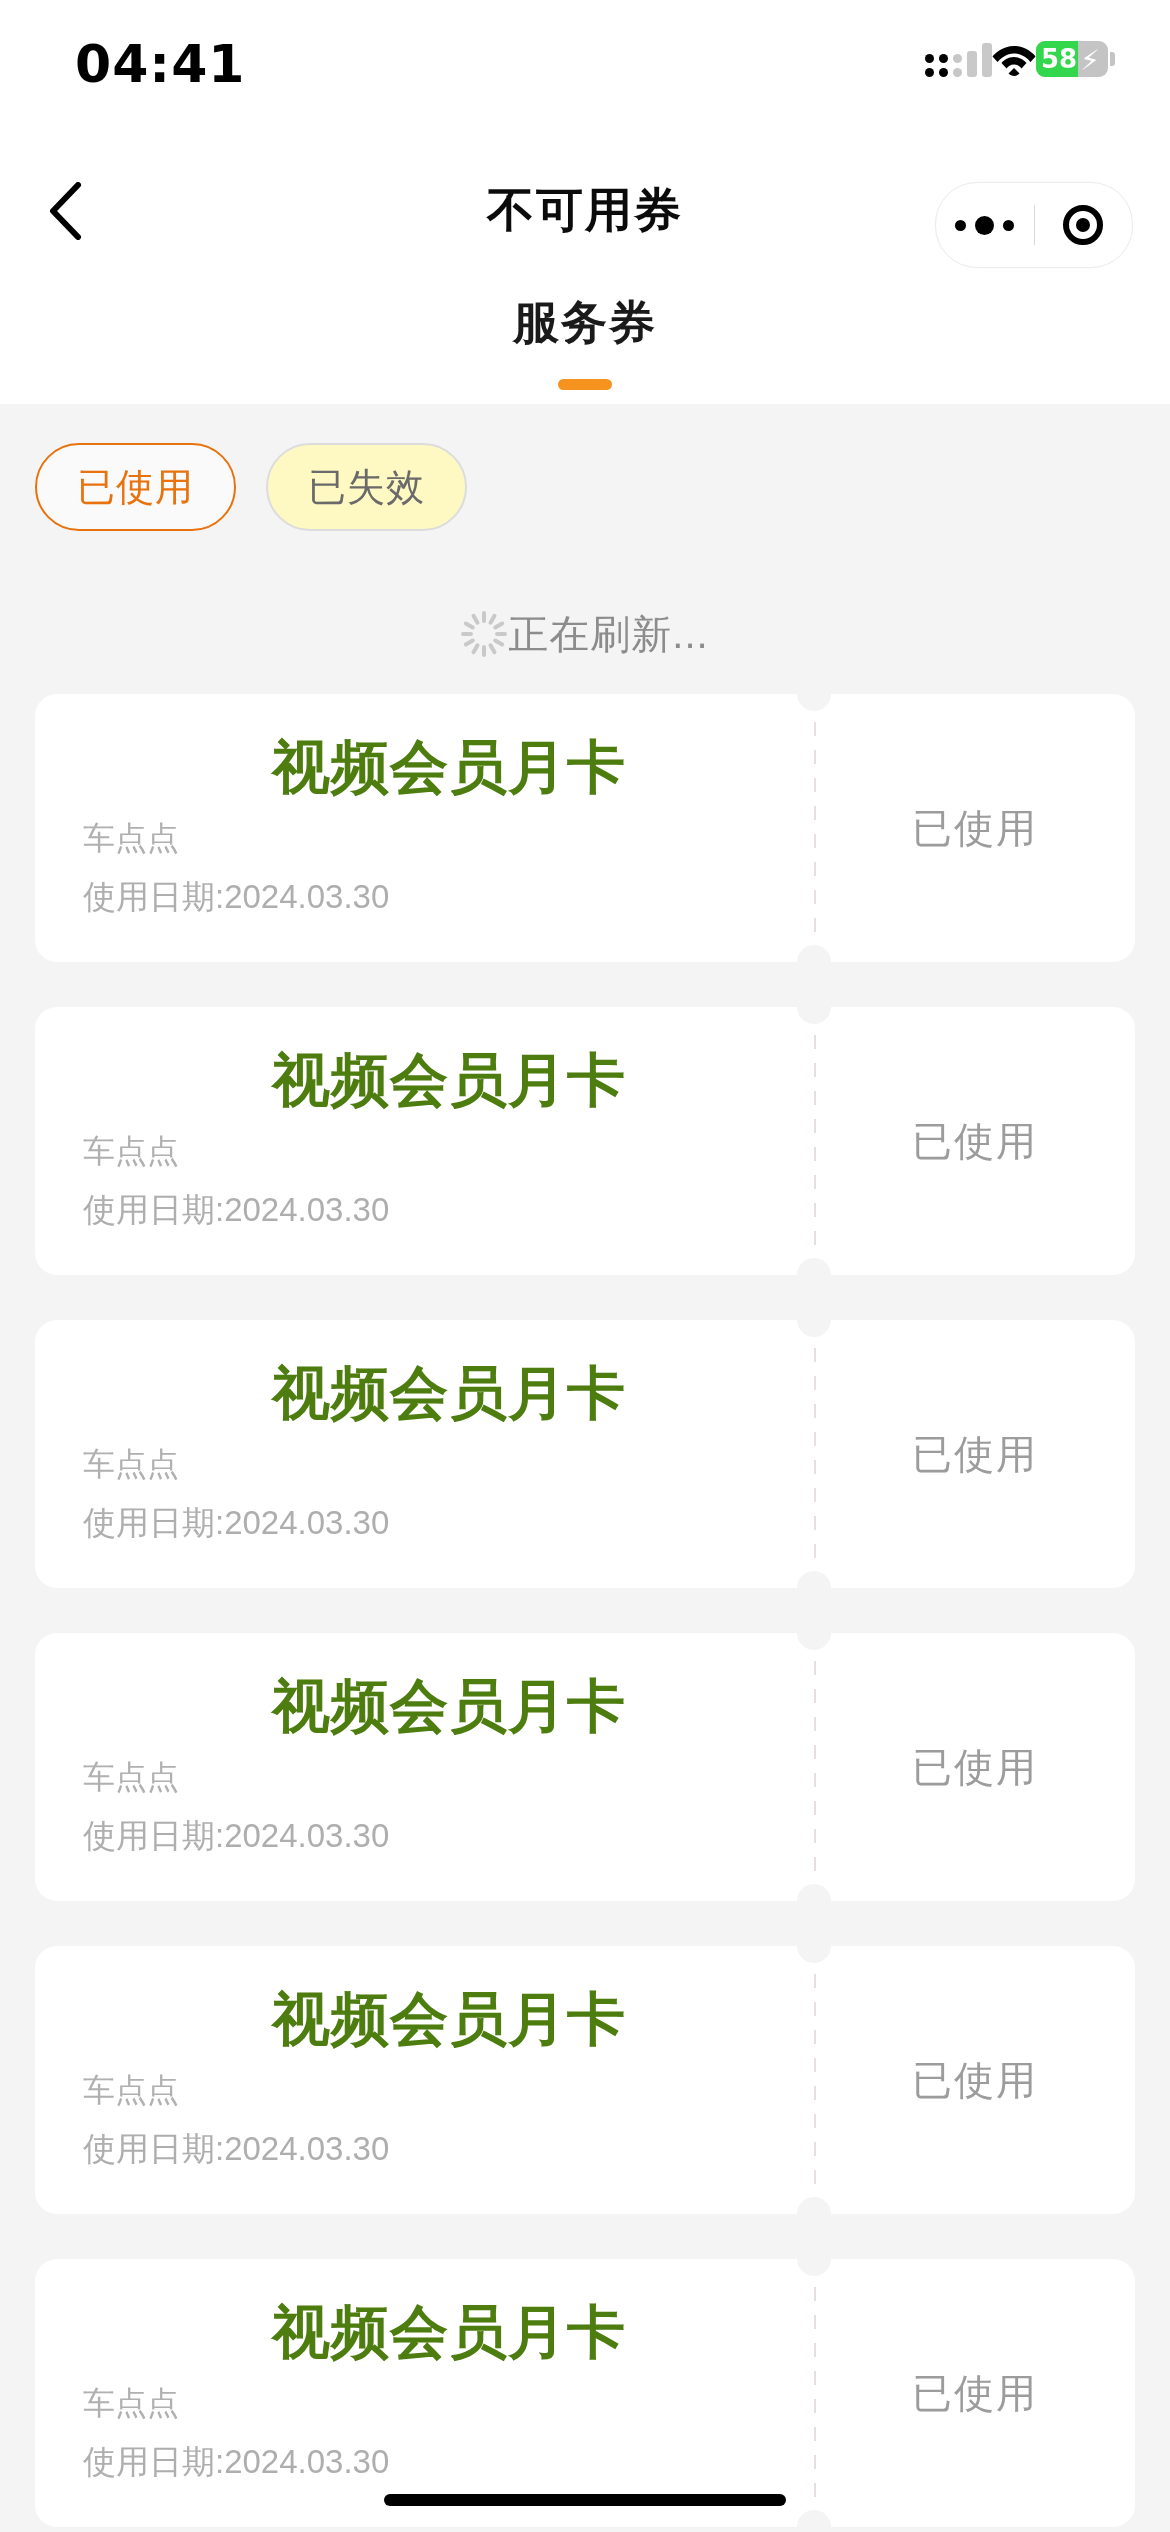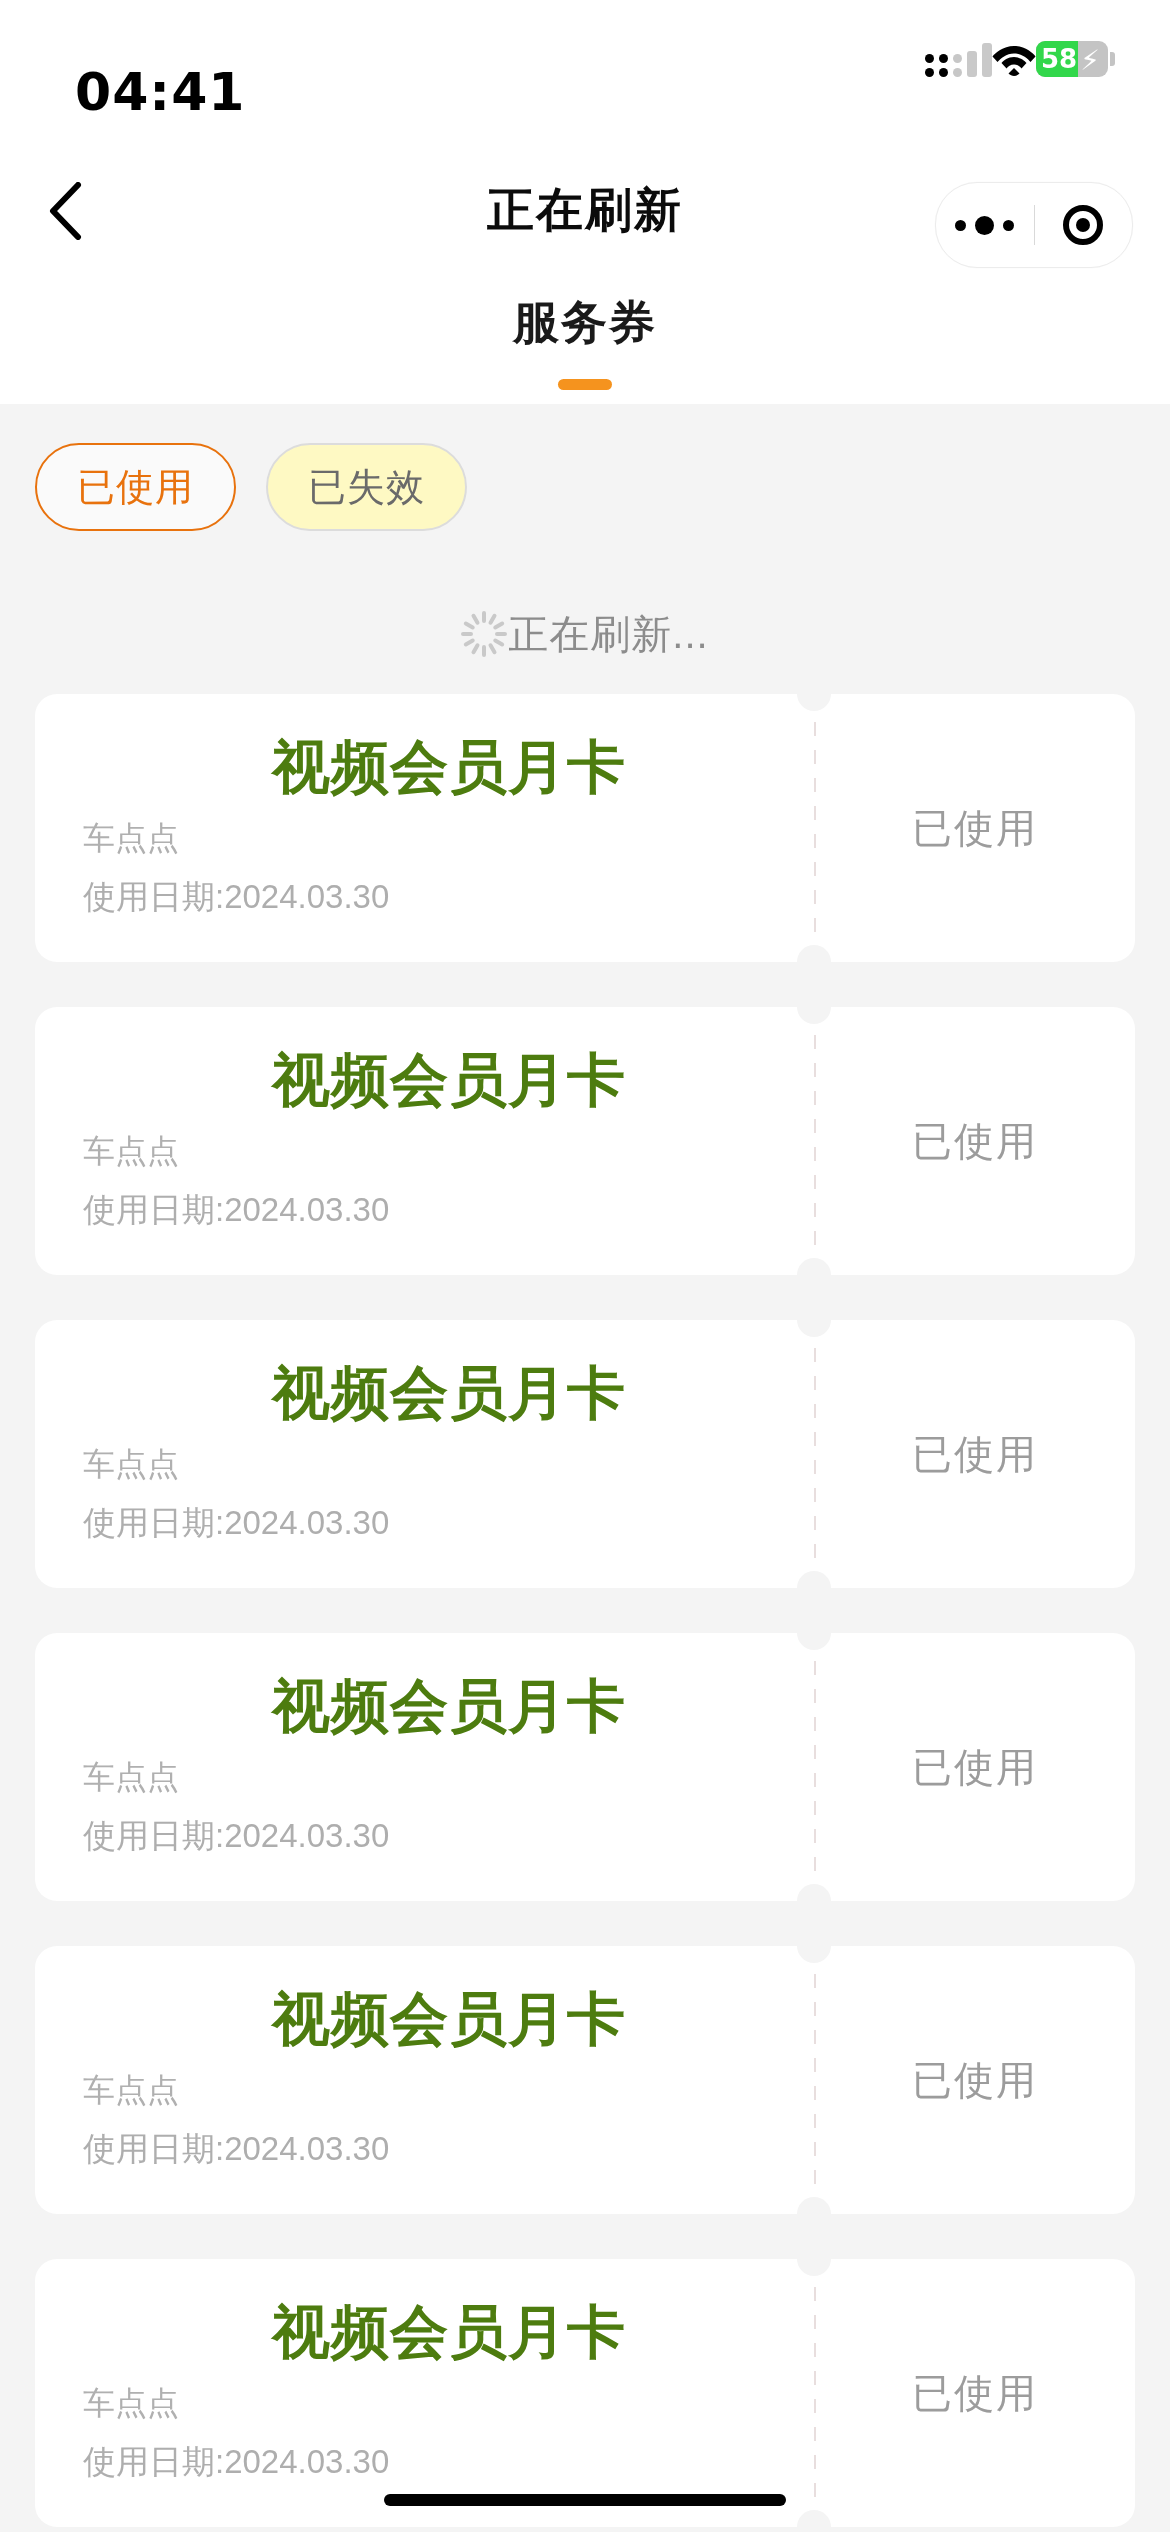--- a/index.html
+++ b/index.html
@@ -13,21 +13,20 @@
   .screen{position:relative;width:1170px;height:2532px;overflow:hidden;background:#f4f4f4;}
 
   
   .statusbar{
     position:absolute;top:0;left:0;width:1170px;height:150px;background:#ffffff;
   }
   .sb-time{
     position:absolute;left:75px;top:34px;width:220px;
     font-size:52px;font-weight:bold;color:#000;letter-spacing:1px;
     font-family:"DejaVu Sans","Liberation Sans",sans-serif;
-    margin-top:28px;
   }
   .sb-right{position:absolute;right:55px;top:36px;height:46px;display:flex;align-items:center;}
   .sig{display:flex;align-items:flex-end;gap:5px;height:36px;}
   .sig .dots{display:flex;flex-direction:column;gap:5px;}
   .sig .dots i{display:block;width:9px;height:9px;border-radius:50%;background:#000;}
   .sig .dots.l i{background:#c7c7c7;}
   .sig .bar{width:10px;border-radius:3px;background:#c9c9c9;}
   .sig .bar.b1{height:26px;}
   .sig .bar.b2{height:34px;}
   .wifi{width:44px;height:34px;position:relative;}
@@ -184,21 +183,21 @@
   </div>
 
   <div class="navbar">
     <div class="nav-back">
       <span>
         <svg width="34" height="58" viewBox="0 0 34 58">
           <path d="M30 3 L5 29 L30 55" stroke="#000" stroke-width="6" fill="none" stroke-linecap="round" stroke-linejoin="round"></path>
         </svg>
       </span>
     </div>
-    <div class="nav-title">正在刷新</div>
+    <div class="nav-title">不可用券</div>
     <div class="capsule">
       <span class="cap-dots">
         <i class="s"></i>
           <i class="m"></i>
           <i class="s"></i>
       </span>
       <span class="cap-div"></span>
       <span class="cap-target">
         <span class="ring">
             <b></b>

